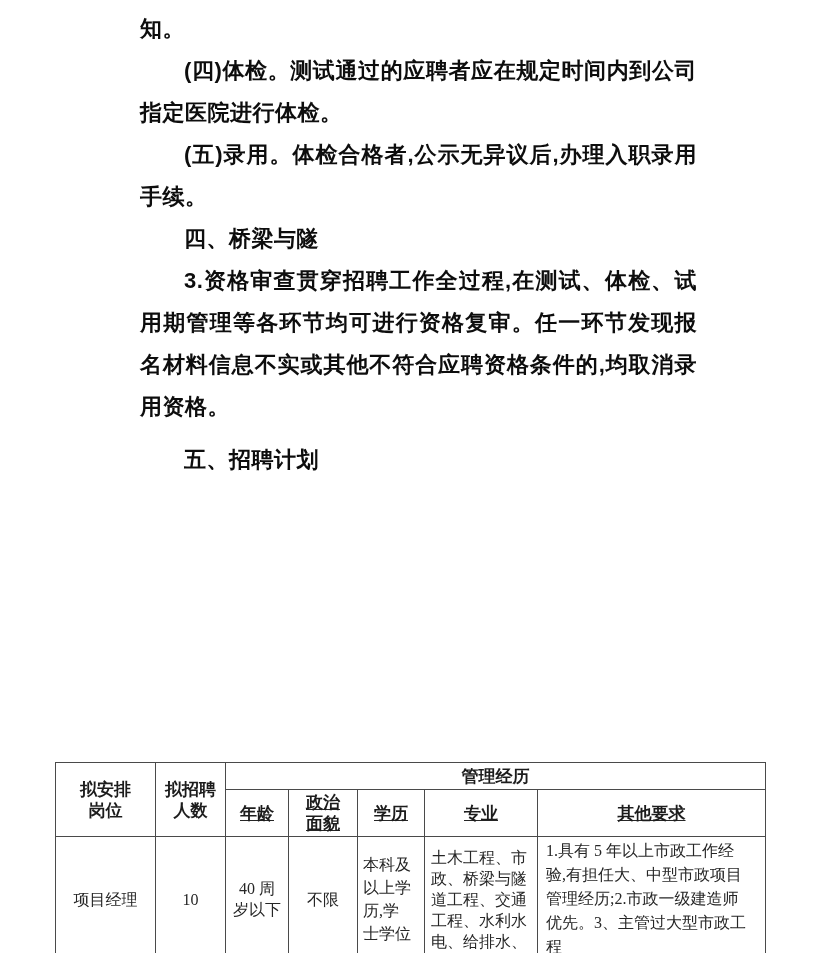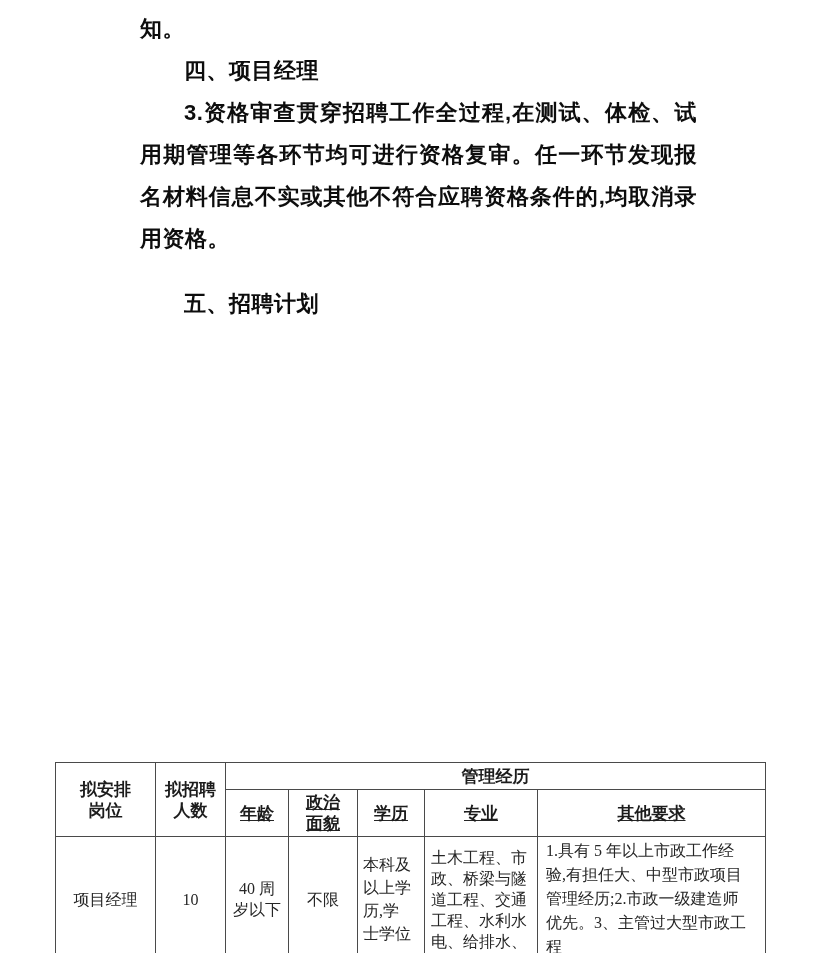--- a/index.html
+++ b/index.html
@@ -25,21 +25,21 @@
     font-size: 22px;
     line-height: 42px;
     font-weight: 700;
     color: #0d0d0d;
     text-align: justify;
     text-justify: inter-ideograph;
     letter-spacing: 0.5px;
   }
   .para { margin: 0; text-indent: 2em; }
   .para.no-indent { text-indent: 0; }
-  .para.gap-before { margin-top: 23px; }
+  .para.gap-before { margin-top: 11px; }
 
   
   .plan-table {
     position: absolute;
     left: 55px;
     top: 762px;
     width: 710px;
     border-collapse: collapse;
     table-layout: fixed;
     font-family: "Liberation Serif", serif;
@@ -71,21 +71,23 @@
   .plan-table td.cell-major { line-height: 21px; padding: 2px 6px; }
   .plan-table td.cell-other { line-height: 24px; padding: 2px 8px; }
 </style>
 </head>
 <body>
 
 <div class="page">
 
   <div class="doc-text">
     <p class="para no-indent">知。</p>
-    <p class="para">四、项目经理</p>
+    <p class="para">(四)体检。测试通过的应聘者应在规定时间内到公司指定医院进行体检。</p>
+    <p class="para">(五)录用。体检合格者,公示无异议后,办理入职录用手续。</p>
+    <p class="para">四、桥梁与隧</p>
     <p class="para">3.资格审查贯穿招聘工作全过程,在测试、体检、试用期管理等各环节均可进行资格复审。任一环节发现报名材料信息不实或其他不符合应聘资格条件的,均取消录用资格。</p>
     <p class="para gap-before">五、招聘计划</p>
   </div>
 
   <table class="plan-table">
     <colgroup>
       <col style="width:100px">
       <col style="width:70px">
       <col style="width:63px">
       <col style="width:69px">

